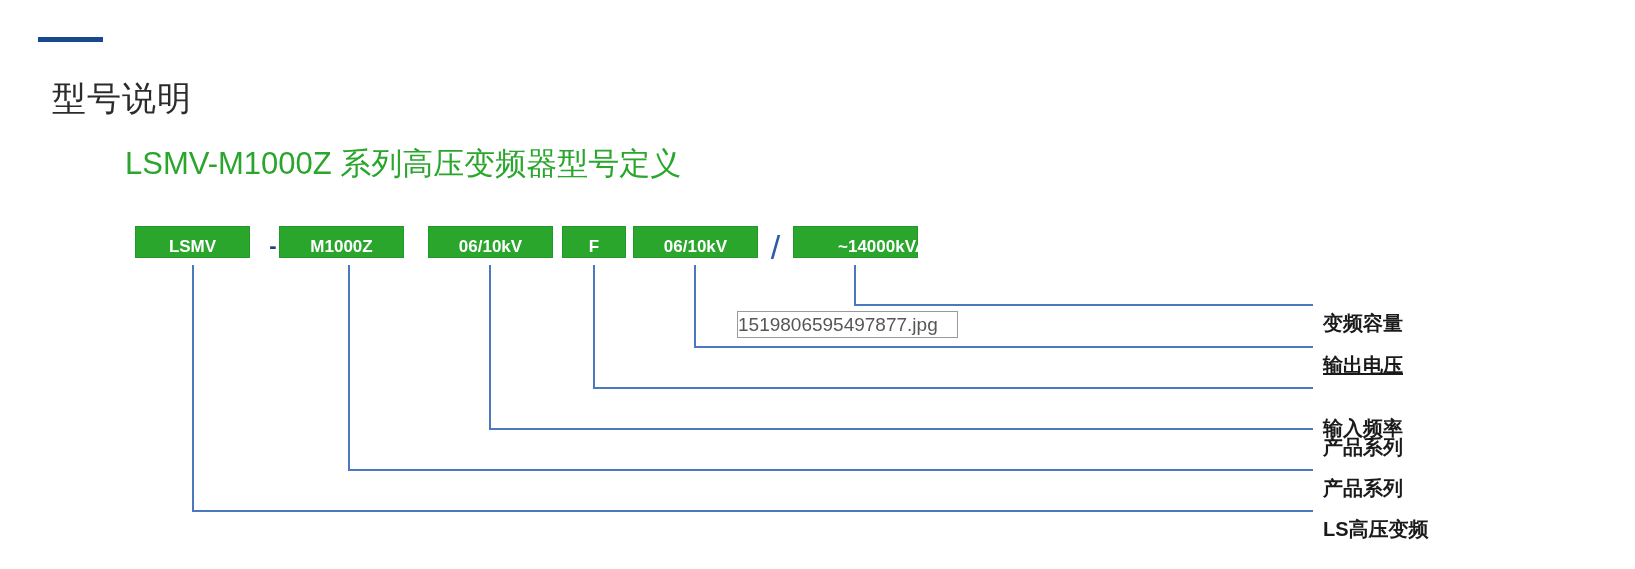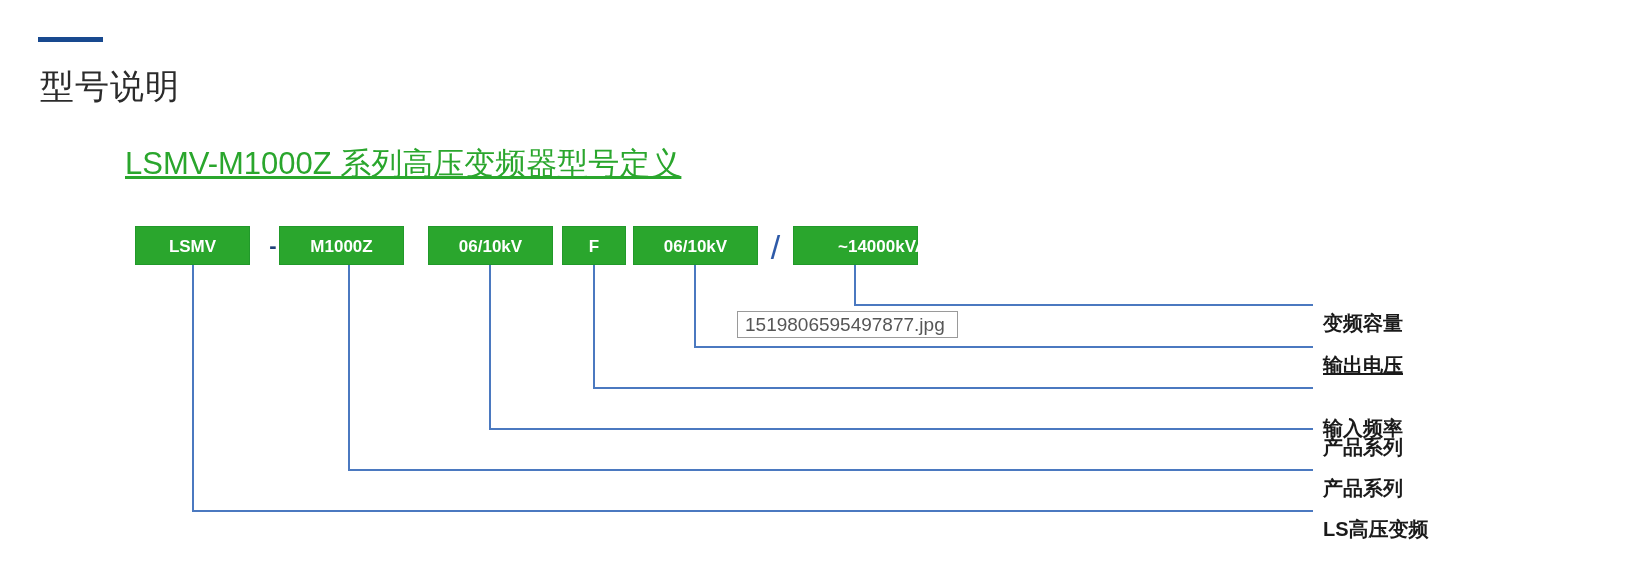--- a/index.html
+++ b/index.html
@@ -20,42 +20,41 @@
     left: 38px;
     top: 37px;
     width: 65px;
     height: 5px;
     background: #18498f;
   }
   .section-title {
     position: absolute;
     left: 36px;
     top: 60px;
-    margin: 4px;
+    margin: 16px;
     font-size: 34px;
     font-weight: 500;
     color: #2b2b2b;
     letter-spacing: 1px;
     white-space: nowrap;
   }
   .diagram-title {
     position: absolute;
     left: 125px;
     top: 143px;
     margin: 0;
     font-size: 31px;
     font-weight: 500;
     color: #2aa62d;
     white-space: nowrap;
-    text-decoration: underline;
   }
   .seg-box {
     position: absolute;
     top: 226px;
-    height: 39px;
+    height: 32px;
     line-height: 39px;
     background: #2aa62d;
     border: 1px solid #21992a;
     box-sizing: border-box;
     color: #ffffff;
     font-size: 17px;
     font-weight: bold;
     text-align: center;
     white-space: nowrap;
   }
@@ -90,21 +89,20 @@
     left: 737px;
     top: 311px;
     width: 221px;
     height: 27px;
     box-sizing: border-box;
     background: rgba(255,255,255,0.95);
     border: 1px solid #9a9a9a;
     color: #565656;
     font-size: 19px;
     line-height: 25px;
-    padding-left: 7px;
     white-space: nowrap;
     z-index: 5;
   }
 </style>
 </head>
 <body>
 
 <div class="stage">
 
   <div class="accent-bar"></div>

